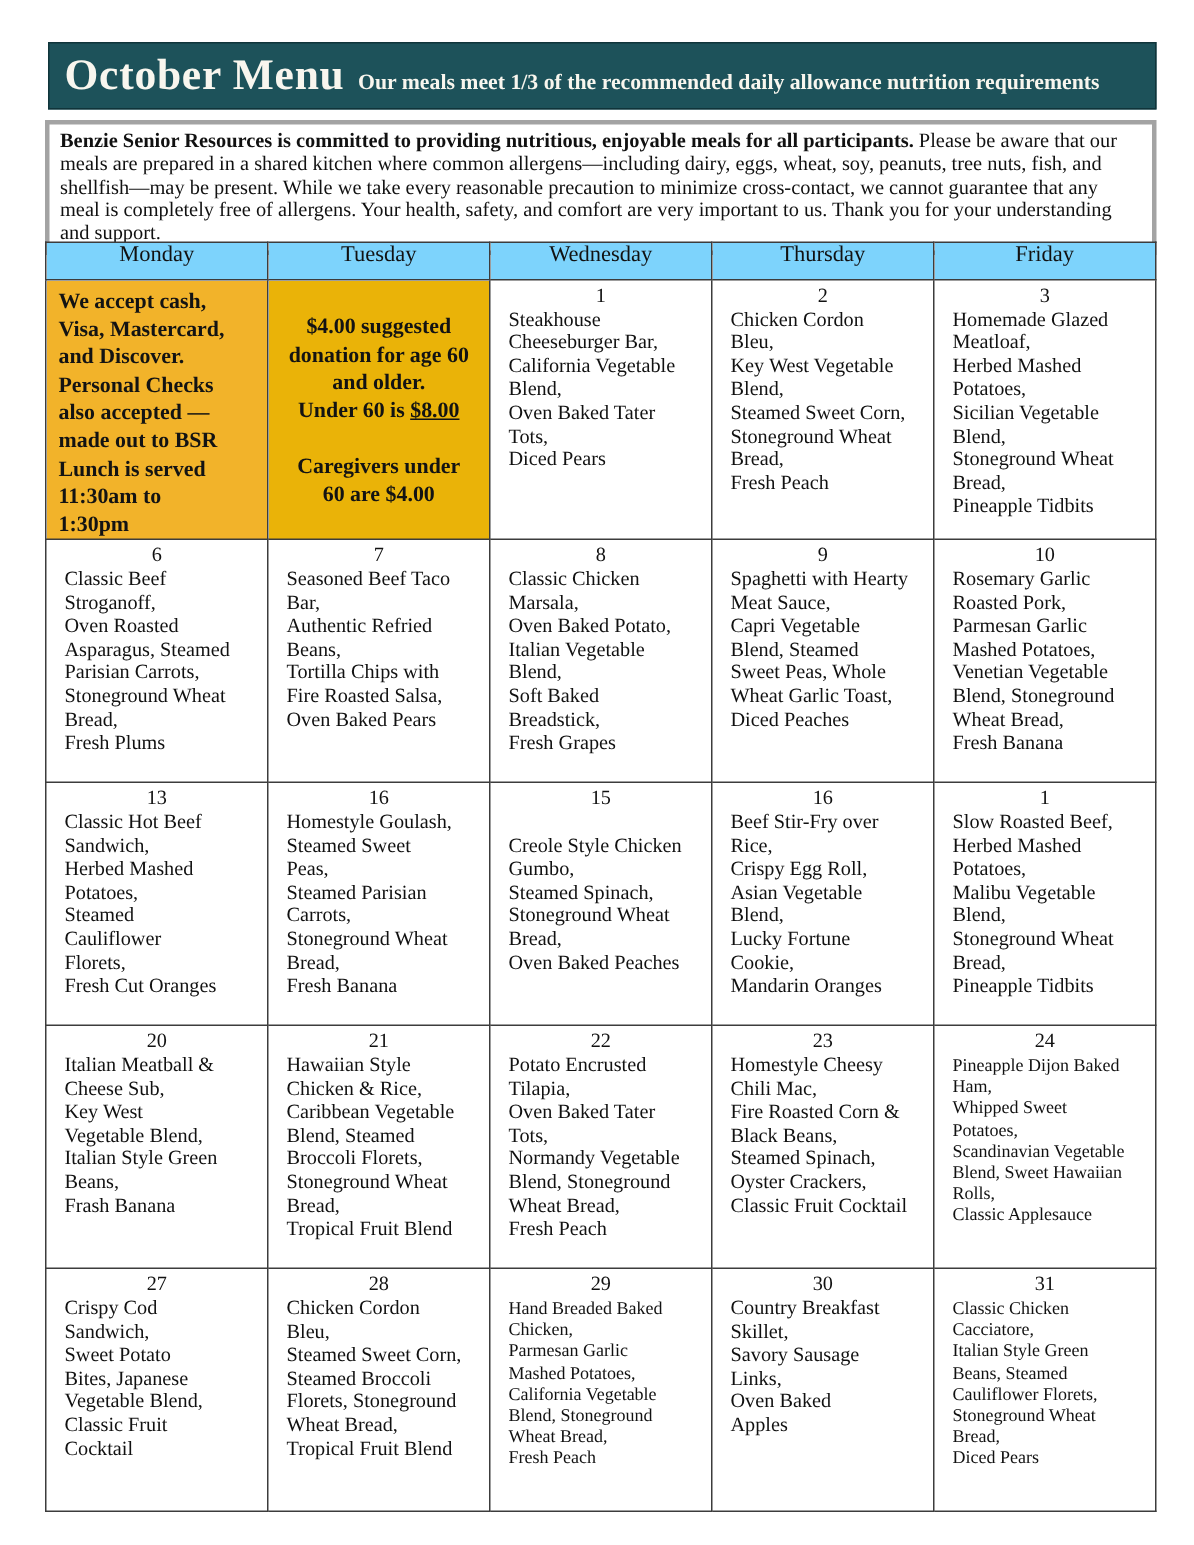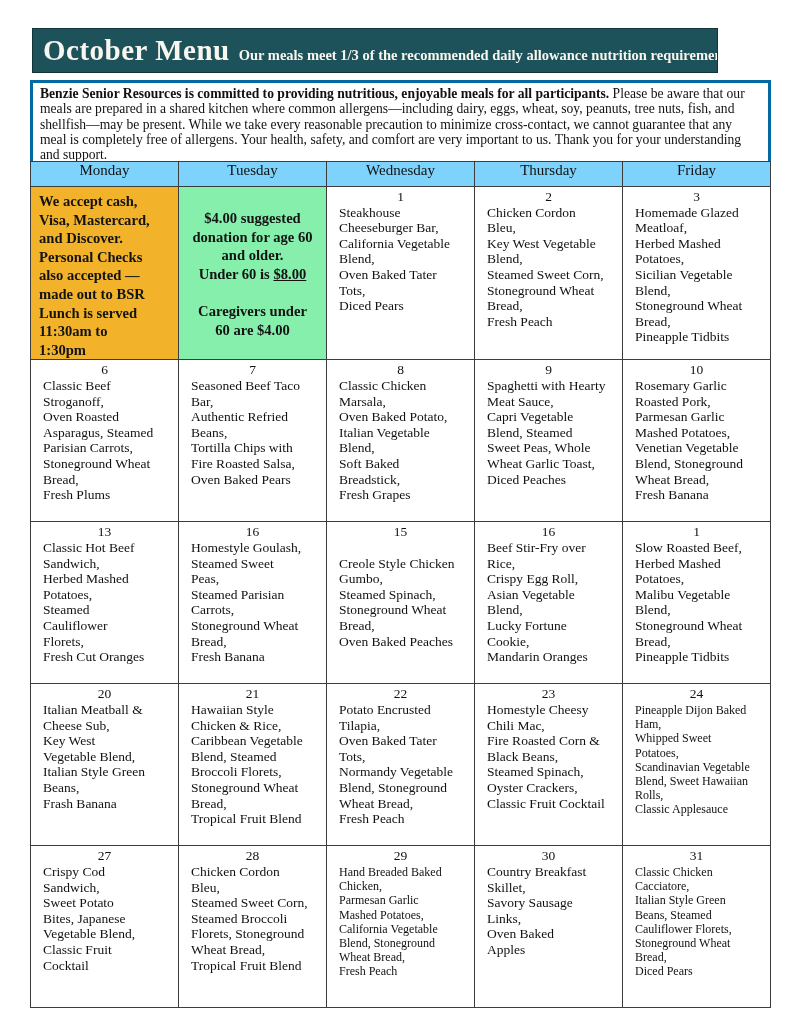--- a/index.html
+++ b/index.html
@@ -8,21 +8,21 @@
     width: 796px;
     height: 1030px;
     background: #ffffff;
     font-family: "Liberation Serif", serif;
     color: #111111;
   }
   
   .title-bar {
     position: absolute;
     left: 32px; top: 28px;
-    width: 686px; height: 45px;
+    width: 739px; height: 45px;
     background: #1d525a;
     border: 1px solid #10343a;
     box-sizing: border-box;
     display: flex;
     align-items: baseline;
     padding: 0 8px 0 10px;
     overflow: hidden;
   }
   .title-bar .title {
     color: #f8f6ee;
@@ -38,21 +38,21 @@
     font-weight: bold;
     margin-left: 9px;
     white-space: nowrap;
   }
   
   .notice {
     position: absolute;
     left: 30px; top: 80px;
     width: 741px;
     box-sizing: border-box;
-    border: 3px solid #0369a1;
+    border: 3px solid #a3a3a3;
     background: #ffffff;
     padding: 3px 7px 5px 7px;
     font-size: 13.6px;
     line-height: 15.3px;
     text-align: left;
   }
   .notice .lead { font-weight: bold; }
   
   table.calendar {
     position: absolute;
@@ -85,21 +85,21 @@
   }
   .menu {
     font-size: 13.5px;
     line-height: 15.6px;
     white-space: pre-line;
     padding: 0 12px;
   }
   td.small-text .menu { font-size: 12px; line-height: 14.2px; padding-top: 1px; }
   
   td.payment-cell { background: #f2b32a; }
-  td.donation-cell { background: #86efac; }
+  td.donation-cell { background: #eab308; }
   .payment-text {
     font-weight: bold;
     font-size: 14.6px;
     line-height: 18.6px;
     text-align: left;
     white-space: pre-line;
     padding: 5px 4px 0 8px;
     color: #131313;
   }
   .donation-text {

